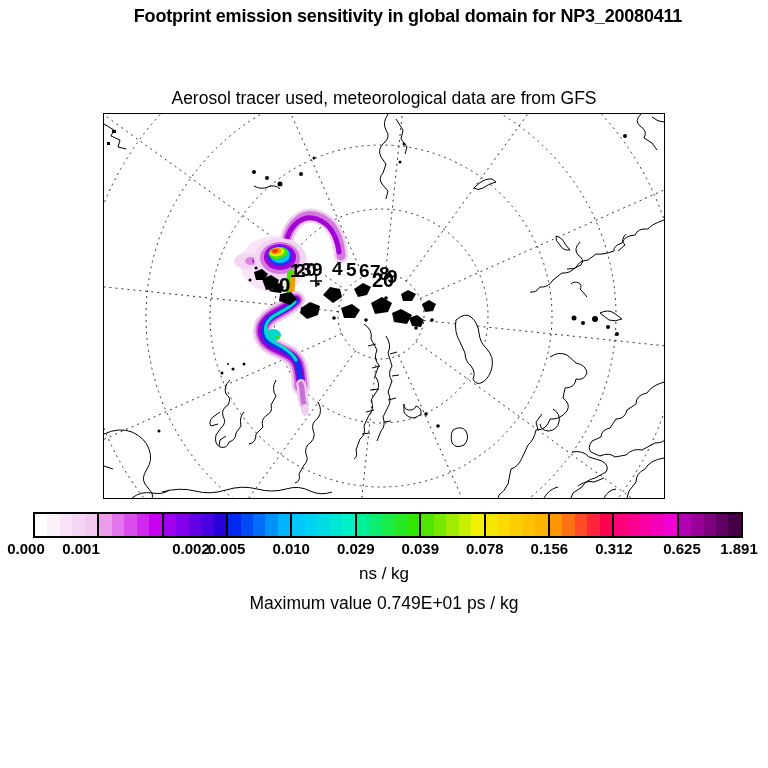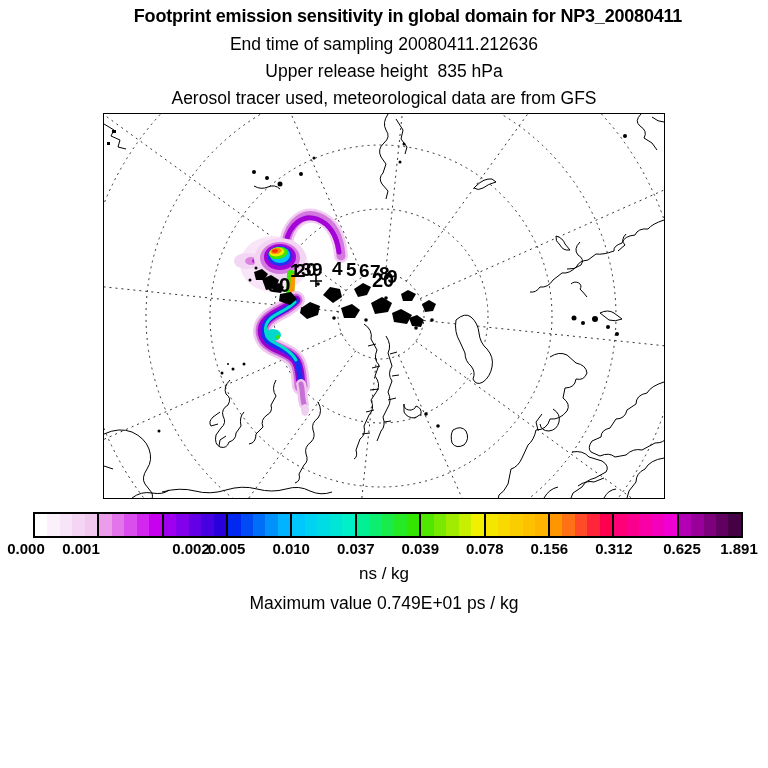--- a/index.html
+++ b/index.html
@@ -17,24 +17,22 @@
   #cb-ticks{position:absolute;left:0;top:540px;width:768px;height:20px;padding-left:46px;}
   .cb-tick{position:absolute;transform:translateX(-50%);font-size:15px;font-weight:bold;white-space:pre;}
   #unit-line{position:absolute;left:0;top:564px;width:768px;text-align:center;font-size:17px;}
   #max-line{position:absolute;left:0;top:593px;width:768px;text-align:center;font-size:17.5px;}
 </style>
 </head>
 <body>
 
 <div class="hline" id="title">Footprint emission sensitivity in global domain for NP3_20080411</div>
 <div class="hline" id="line-times">
-  <span>End time of sampling 20080411.212636</span>
 </div>
 <div class="hline" id="line-heights">
-  <span>Upper release height  835 hPa</span>
 </div>
 <div class="hline" id="line-tracer">Aerosol tracer used, meteorological data are from GFS</div>
 
 <div id="map">
 <svg width="560" height="384" viewBox="0 0 560 384" xmlns="http://www.w3.org/2000/svg">
   <defs>
         <clipPath id="mapclip">
           <rect x="0" y="0" width="560" height="384"></rect>
         </clipPath>
       </defs>
@@ -278,21 +276,21 @@
       <div class="cb-step" style="background: rgb(98, 0, 98);"></div>
       <div class="cb-step" style="background: rgb(70, 0, 70);"></div>
     </div>
   </div>
 <div id="cb-ticks">
     <div class="cb-tick" style="left: 26px;">0.000</div>
     <div class="cb-tick" style="left: 81px;">0.001</div>
     <div class="cb-tick" style="left: 151px; margin-left: 40px;">0.002</div>
     <div class="cb-tick" style="left: 226.636px;">0.005</div>
     <div class="cb-tick" style="left: 291.182px;">0.010</div>
-    <div class="cb-tick" style="left: 355.727px;">0.037</div>
+    <div class="cb-tick" style="left: 355.727px;">0.029</div>
     <div class="cb-tick" style="left: 420.273px;">0.039</div>
     <div class="cb-tick" style="left: 484.818px;">0.078</div>
     <div class="cb-tick" style="left: 549.364px;">0.156</div>
     <div class="cb-tick" style="left: 613.909px;">0.312</div>
     <div class="cb-tick" style="left: 682px;">0.625</div>
     <div class="cb-tick" style="left: 739px;">1.891</div>
   </div>
 <div id="unit-line">ns / kg</div>
 <div id="max-line">Maximum value  0.749E+01 ps / kg</div>
 

